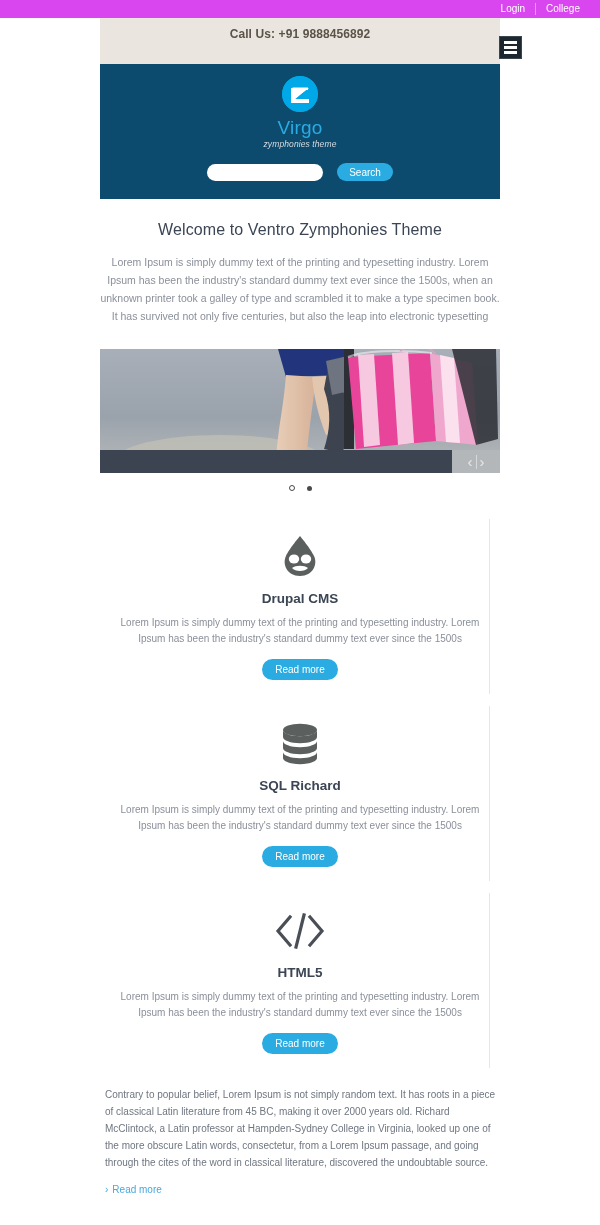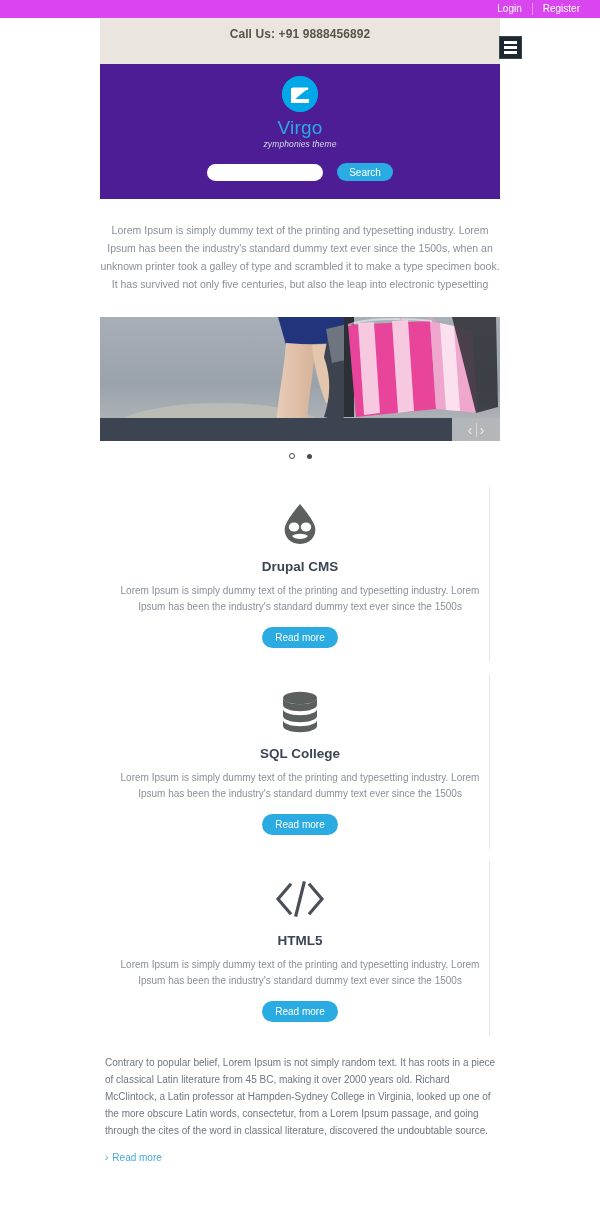--- a/index.html
+++ b/index.html
@@ -66,21 +66,21 @@
   .menu-toggle i {
     display: block;
     width: 13px;
     height: 3px;
     background: #ffffff;
   }
 
   
   .header {
     margin: 0 100px;
-    background: #4c1d95;
+    background: #0c4a6e;
     padding: 12px 0 18px 0;
     text-align: center;
   }
   .logo-circle {
     width: 36px; height: 36px;
     border-radius: 50%;
     background: #00a8e8;
     margin: 0 auto 6px auto;
     position: relative;
     overflow: hidden;
@@ -259,21 +259,21 @@
   }
 </style>
 </head>
 <body>
 
 <div class="page">
 
   <div class="topbar">
     <a href="#">Login</a>
     <span class="sep"></span>
-    <a href="#">Register</a>
+    <a href="#">College</a>
   </div>
 
   <div class="callbar">
     <div class="callbar-text">Call Us: +91 9888456892</div>
     <div class="menu-toggle">
       <i></i>
       <i></i>
       <i></i>
     </div>
   </div>
@@ -290,20 +290,21 @@
     </div>
     <div class="site-name">Virgo</div>
     <div class="site-slogan">zymphonies theme</div>
     <div class="searchbar">
       <input class="search-input" type="text" placeholder="" style="">
       <button class="search-btn">Search</button>
     </div>
   </div>
 
   <div class="welcome">
+    <h1>Welcome to Ventro Zymphonies Theme</h1>
     <p>Lorem Ipsum is simply dummy text of the printing and typesetting industry. Lorem Ipsum has been the industry's standard dummy text ever since the 1500s, when an unknown printer took a galley of type and scrambled it to make a type specimen book. It has survived not only five centuries, but also the leap into electronic typesetting</p>
   </div>
 
   <div class="carousel-wrap">
     <div class="carousel">
       <svg class="slide-img" width="400" height="124" viewBox="0 0 400 124" preserveAspectRatio="none">
         <defs>
           <linearGradient id="pave" x1="0" y1="0" x2="0" y2="1">
             <stop offset="0%" stop-color="#a8afb8"></stop>
             <stop offset="55%" stop-color="#9aa2ab"></stop>
@@ -367,21 +368,21 @@
       <div class="svc-icon">
         <svg width="42" height="44" viewBox="0 0 42 44" aria-hidden="true">
           <g fill="#5b5f5e">
             <ellipse cx="21" cy="8" rx="17" ry="6.2"></ellipse>
             <path d="M4 8 L4 15 C4 18.4 11.6 21.2 21 21.2 C30.4 21.2 38 18.4 38 15 L38 8 C38 11.4 30.4 14.2 21 14.2 C11.6 14.2 4 11.4 4 8 Z"></path>
             <path d="M4 19 L4 26 C4 29.4 11.6 32.2 21 32.2 C30.4 32.2 38 29.4 38 26 L38 19 C38 22.4 30.4 25.2 21 25.2 C11.6 25.2 4 22.4 4 19 Z"></path>
             <path d="M4 30 L4 36 C4 39.4 11.6 42.2 21 42.2 C30.4 42.2 38 39.4 38 36 L38 30 C38 33.4 30.4 36.2 21 36.2 C11.6 36.2 4 33.4 4 30 Z"></path>
           </g>
         </svg>
       </div>
-      <h3 class="svc-title">SQL College</h3>
+      <h3 class="svc-title">SQL Richard</h3>
       <p class="svc-desc">Lorem Ipsum is simply dummy text of the printing and typesetting industry. Lorem Ipsum has been the industry's standard dummy text ever since the 1500s</p>
       <button class="read-btn">Read more</button>
     </div>
 
     <div class="service">
       <div class="svc-icon">
         <svg width="54" height="44" viewBox="0 0 54 44" aria-hidden="true">
           <g stroke="#4a4f57" stroke-width="3.2" fill="none" stroke-linecap="square">
             <path d="M17 8 L5 22 L17 36"></path>
             <path d="M37 8 L49 22 L37 36"></path>

